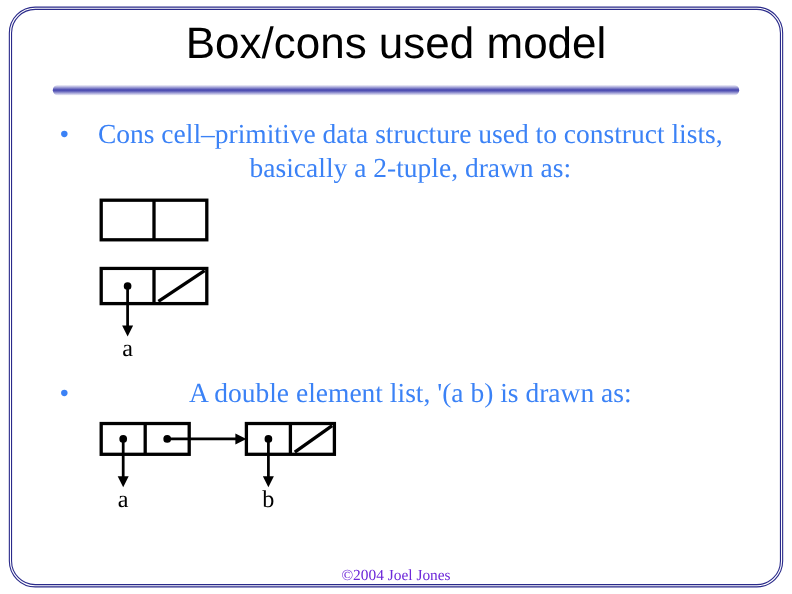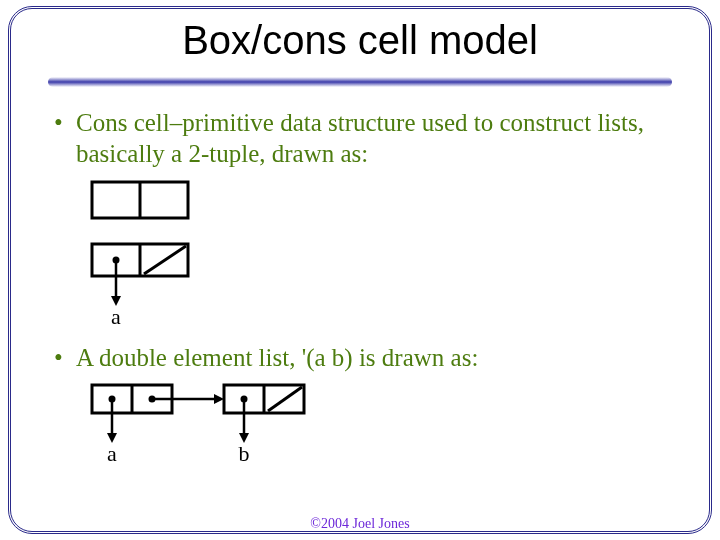--- a/index.html
+++ b/index.html
@@ -35,21 +35,22 @@
     background: linear-gradient(to bottom,
       rgba(60,60,170,0.0) 0%,
       rgba(60,60,170,0.9) 45%,
       rgba(60,60,170,0.9) 55%,
       rgba(60,60,170,0.0) 100%);
     border-radius: 5px;
   }
   .content {
     margin: 20px 50px 0 50px;
     font-size: 25px;
-    color: #4d7c0f;
+    color: #3b82f6;
+    text-align: center;
   }
   ul.bullets {
     list-style: none;
     padding: 0;
     margin: 0;
   }
   ul.bullets > li {
     position: relative;
     padding-left: 26px;
     margin-bottom: 8px;
@@ -76,21 +77,21 @@
     font-size: 14px;
     color: #6d28d9;
   }
   svg { display: block; }
 </style>
 </head>
 <body>
 
 <div class="slide-frame"></div>
 
-<div class="title">Box/cons cell model</div>
+<div class="title">Box/cons used model</div>
 <div class="divider"></div>
 
 <div class="content">
   <ul class="bullets">
     <li>Cons cell–primitive data structure used to construct lists, basically a 2-tuple, drawn as:</li>
   </ul>
 
   <div class="diagram-row">
     <svg width="120" height="42">
       <rect x="2" y="2" width="96" height="36" fill="none" stroke="#000" stroke-width="3"></rect>

